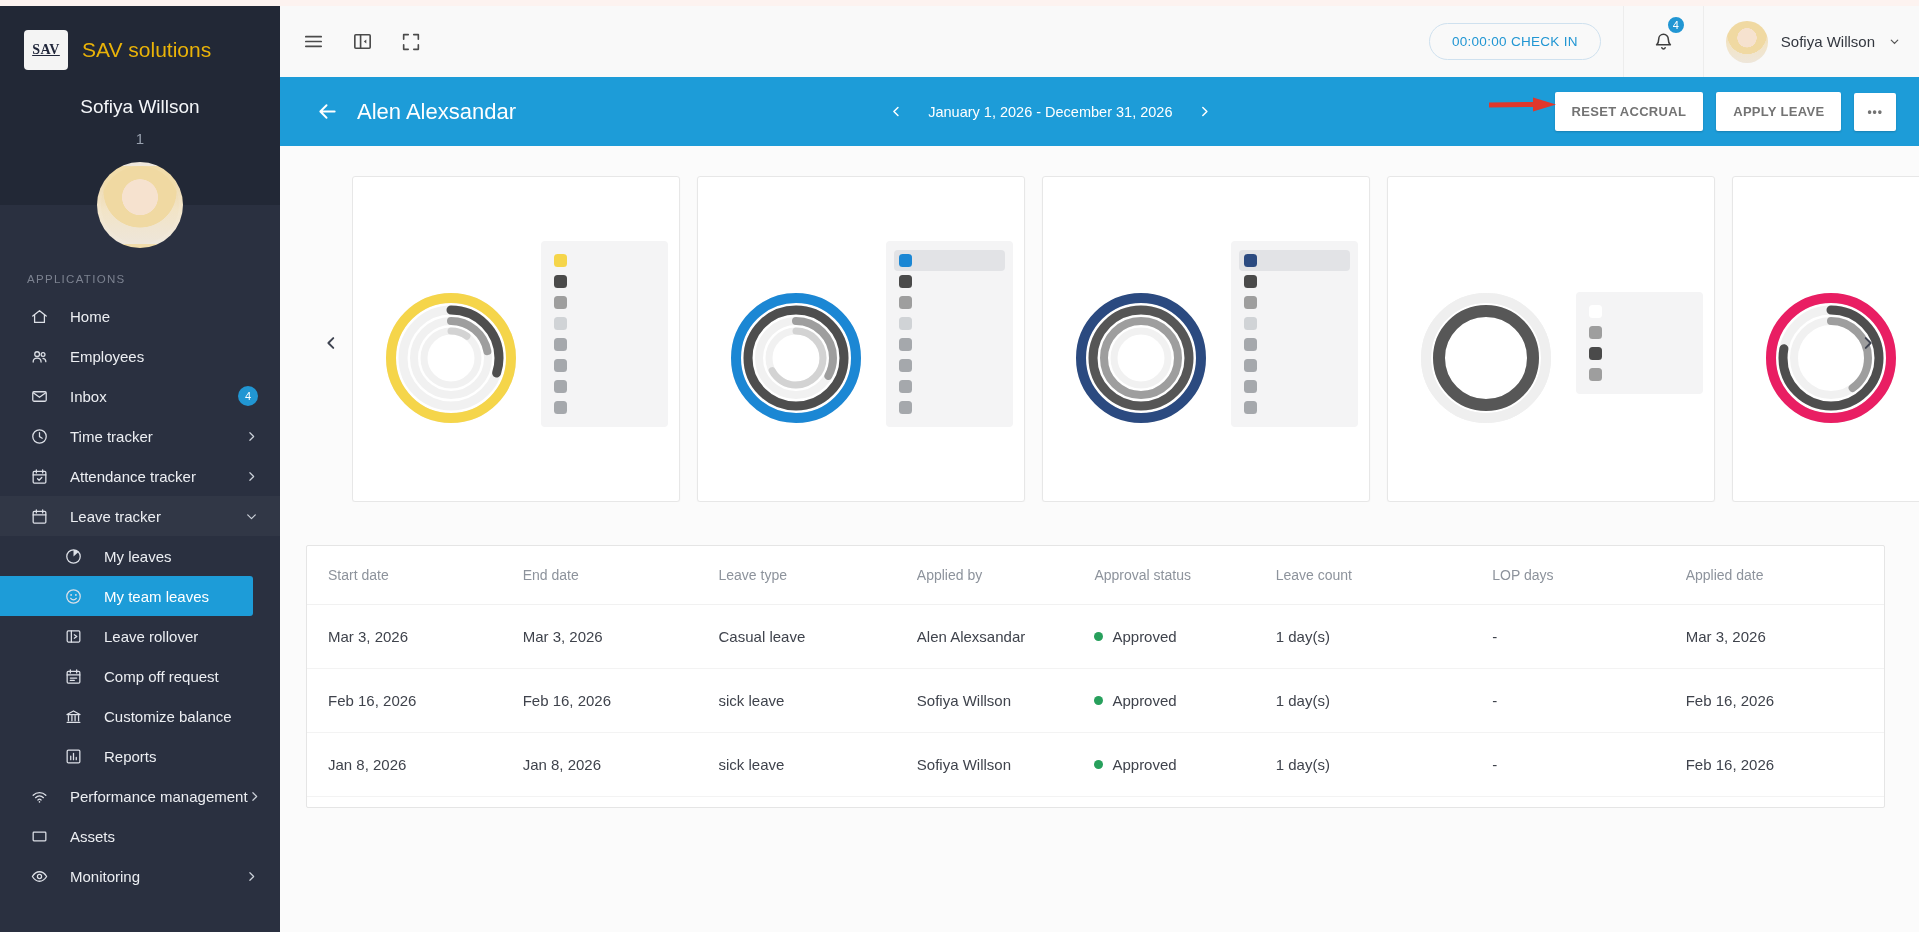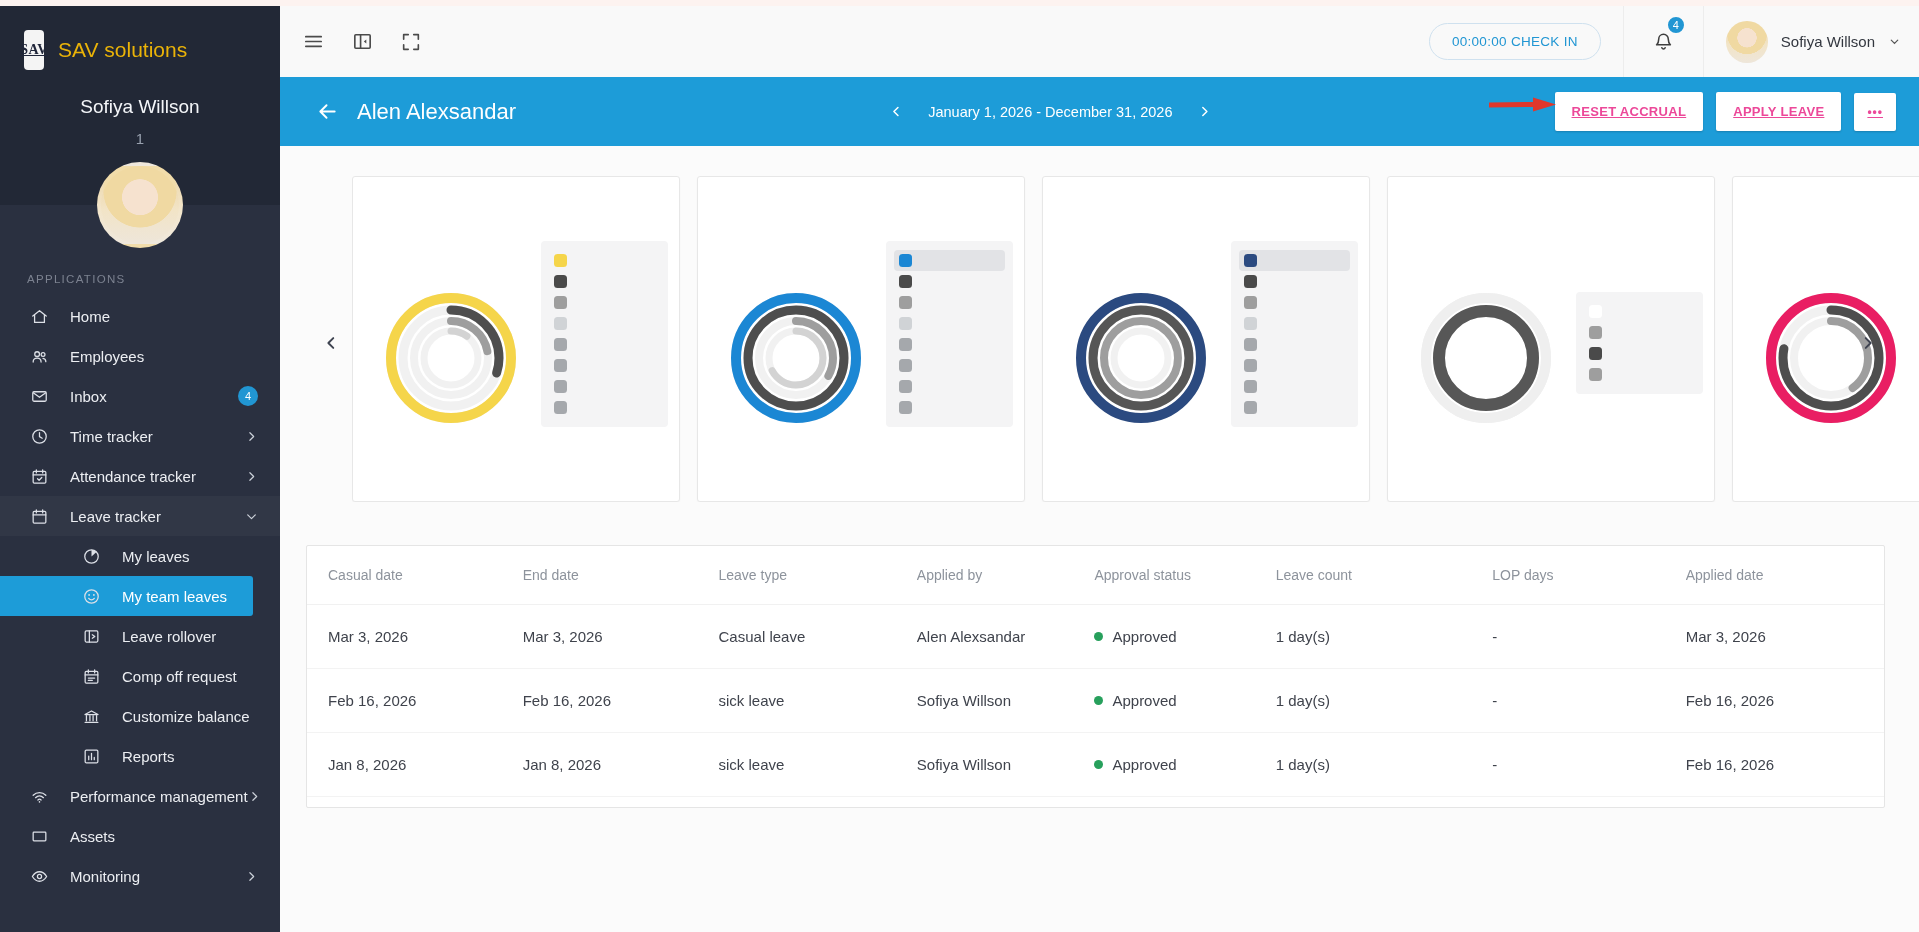--- a/index.html
+++ b/index.html
@@ -5,34 +5,34 @@
   * { box-sizing: border-box; margin: 0; padding: 0; }
   html,body { width:1919px; height:932px; }
   body { font-family:"Liberation Sans", sans-serif; background:#fbfbfb; position:relative; overflow:hidden; }
 
   .top-strip { position:absolute; top:0; left:0; width:100%; height:6px; background:#fdf3f0; z-index:50; }
 
   
   .sidebar { position:absolute; top:6px; left:0; bottom:0; width:280px; background:#2a3040; color:#e9ebf0; z-index:20; overflow:hidden; }
   .side-head { background:#222836; height:199px; position:relative; }
   .brand { display:flex; align-items:center; gap:14px; padding:24px 24px 6px 24px; }
-  .brand-logo { width:20px; height:40px; background:#f4f4f4; color:#20263a; border-radius:4px; display:flex; align-items:center; justify-content:center; font-family:"Liberation Serif", serif; font-size:14px; font-weight:bold; letter-spacing:.5px;text-decoration:underline; }
+  .brand-logo { width:44px; height:40px; background:#f4f4f4; color:#20263a; border-radius:4px; display:flex; align-items:center; justify-content:center; font-family:"Liberation Serif", serif; font-size:14px; font-weight:bold; letter-spacing:.5px;text-decoration:underline; }
   .brand-name { font-size:21px; color:#eab308; font-weight:400; }
   .side-user-name { text-align:center; font-size:19px; color:#f4f6f9; margin-top:20px; }
   .side-user-sub { text-align:center; font-size:15px; color:#98a0ae; margin-top:12px; }
   .side-avatar { position:absolute; left:50%; transform:translateX(-50%); top:156px; width:86px; height:86px; border-radius:50%; border:4px solid rgba(255,255,255,.09); z-index:5;
     background:
       radial-gradient(circle at 50% 40%, #f6e2cf 0 29%, rgba(0,0,0,0) 30%),
       radial-gradient(circle at 50% 32%, #f0d9a2 0 55%, rgba(0,0,0,0) 56%),
       linear-gradient(180deg, #e9cf9a 0%, #f2e4c6 55%, #eee6da 100%);
   }
   .apps-label { margin-top:57px; padding:0 0 0 27px; font-size:11.5px; letter-spacing:1.3px; color:#7c8290; height:34px; display:flex; align-items:center; }
   .nav-item { display:flex; align-items:center; height:40px; padding:0 22px 0 30px; cursor:pointer; font-size:15px; color:#eceef2; position:relative; }
   .nav-item.open { background:rgba(255,255,255,.035); }
-  .nav-item.sub { padding-left:82px; }
+  .nav-item.sub { padding-left:64px; }
   .nav-item.active { background:#1d9cd8; margin-right:27px; border-radius:0 3px 3px 0; color:#ffffff; }
   .nav-icon { width:20px; margin-right:20px; display:flex; align-items:center; color:#dde0e7; flex:none; }
   .nav-label { white-space:nowrap; }
   .nav-badge { margin-left:auto; background:#2196d3; color:#fff; min-width:20px; height:20px; border-radius:50%; font-size:11px; display:flex; align-items:center; justify-content:center; }
   .nav-chev { margin-left:auto; color:#cdd2da; display:flex; }
 
   
   .main { position:absolute; left:280px; top:6px; right:0; bottom:0; background:#fbfbfb; }
 
   .topbar { height:71px; background:#f9f9f9; display:flex; align-items:center; }
@@ -51,21 +51,21 @@
   }
   .tb-name { font-size:15px; color:#33373f; }
   .tb-chev { color:#555; display:flex; }
 
   .page-header { height:69px; background:#1d9cd8; position:relative; display:flex; align-items:center; color:#fff; }
   .back-btn { display:flex; padding-left:36px; cursor:pointer; color:#fff; }
   .ph-title { font-size:22px; font-weight:400; margin-left:18px; }
   .date-nav { position:absolute; left:47%; transform:translateX(-50%); display:flex; align-items:center; gap:24px; font-size:14.5px; }
   .date-chev { display:flex; cursor:pointer; }
   .ph-actions { margin-left:auto; display:flex; align-items:center; gap:13px; padding-right:23px; }
-  .ph-btn { background:#fff; border:none; color:#ec4899; font-family:inherit; font-size:13px; font-weight:bold; letter-spacing:.3px; padding:12px 17px; border-radius:2px; box-shadow:0 1px 2px rgba(0,0,0,.18); cursor:pointer; white-space:nowrap;text-decoration:underline; }
+  .ph-btn { background:#fff; border:none; color:#737373; font-family:inherit; font-size:13px; font-weight:bold; letter-spacing:.3px; padding:12px 17px; border-radius:2px; box-shadow:0 1px 2px rgba(0,0,0,.18); cursor:pointer; white-space:nowrap; }
   .ph-more { padding:12px 13px; letter-spacing:1px; font-size:12px; }
   .annot-arrow { position:absolute; right:363px; top:20px; width:68px; height:15px; z-index:5; pointer-events:none; }
 
   
   .content { position:relative; }
   .cards-wrap { position:relative; margin-top:30px; height:326px; }
   .cards-track { position:absolute; left:72px; right:0; top:0; bottom:0; display:flex; gap:17px; overflow:hidden; }
   .card { width:328px; min-width:328px; background:#fff; border:1px solid #e7e7e7; border-radius:3px; position:relative; box-shadow:0 1px 2px rgba(0,0,0,.03); }
   .card-title { position:absolute; top:32px; left:42px; font-size:15.5px; font-weight:bold; color:#3e4350; white-space:nowrap; }
   .legend-wrap { position:absolute; top:55px; left:188px; width:127px; }
@@ -588,21 +588,21 @@
         </div>
       <span class="car-arrow car-next">
         <svg viewBox="0 0 24 24" width="18" height="18" fill="none" stroke="currentColor" stroke-width="2.6" stroke-linecap="round" stroke-linejoin="round">
             <path d="M9 5.5 15.5 12 9 18.5"></path>
           </svg>
       </span>
     </div>
 
     <div class="table-card">
       <div class="t-head" id="table-head">
-          <span class="t-cell">Casual date</span>
+          <span class="t-cell">Start date</span>
           <span class="t-cell">End date</span>
           <span class="t-cell">Leave type</span>
           <span class="t-cell">Applied by</span>
           <span class="t-cell">Approval status</span>
           <span class="t-cell">Leave count</span>
           <span class="t-cell">LOP days</span>
           <span class="t-cell">Applied date</span>
         </div>
       <div id="table-body">
           <div class="t-row">

